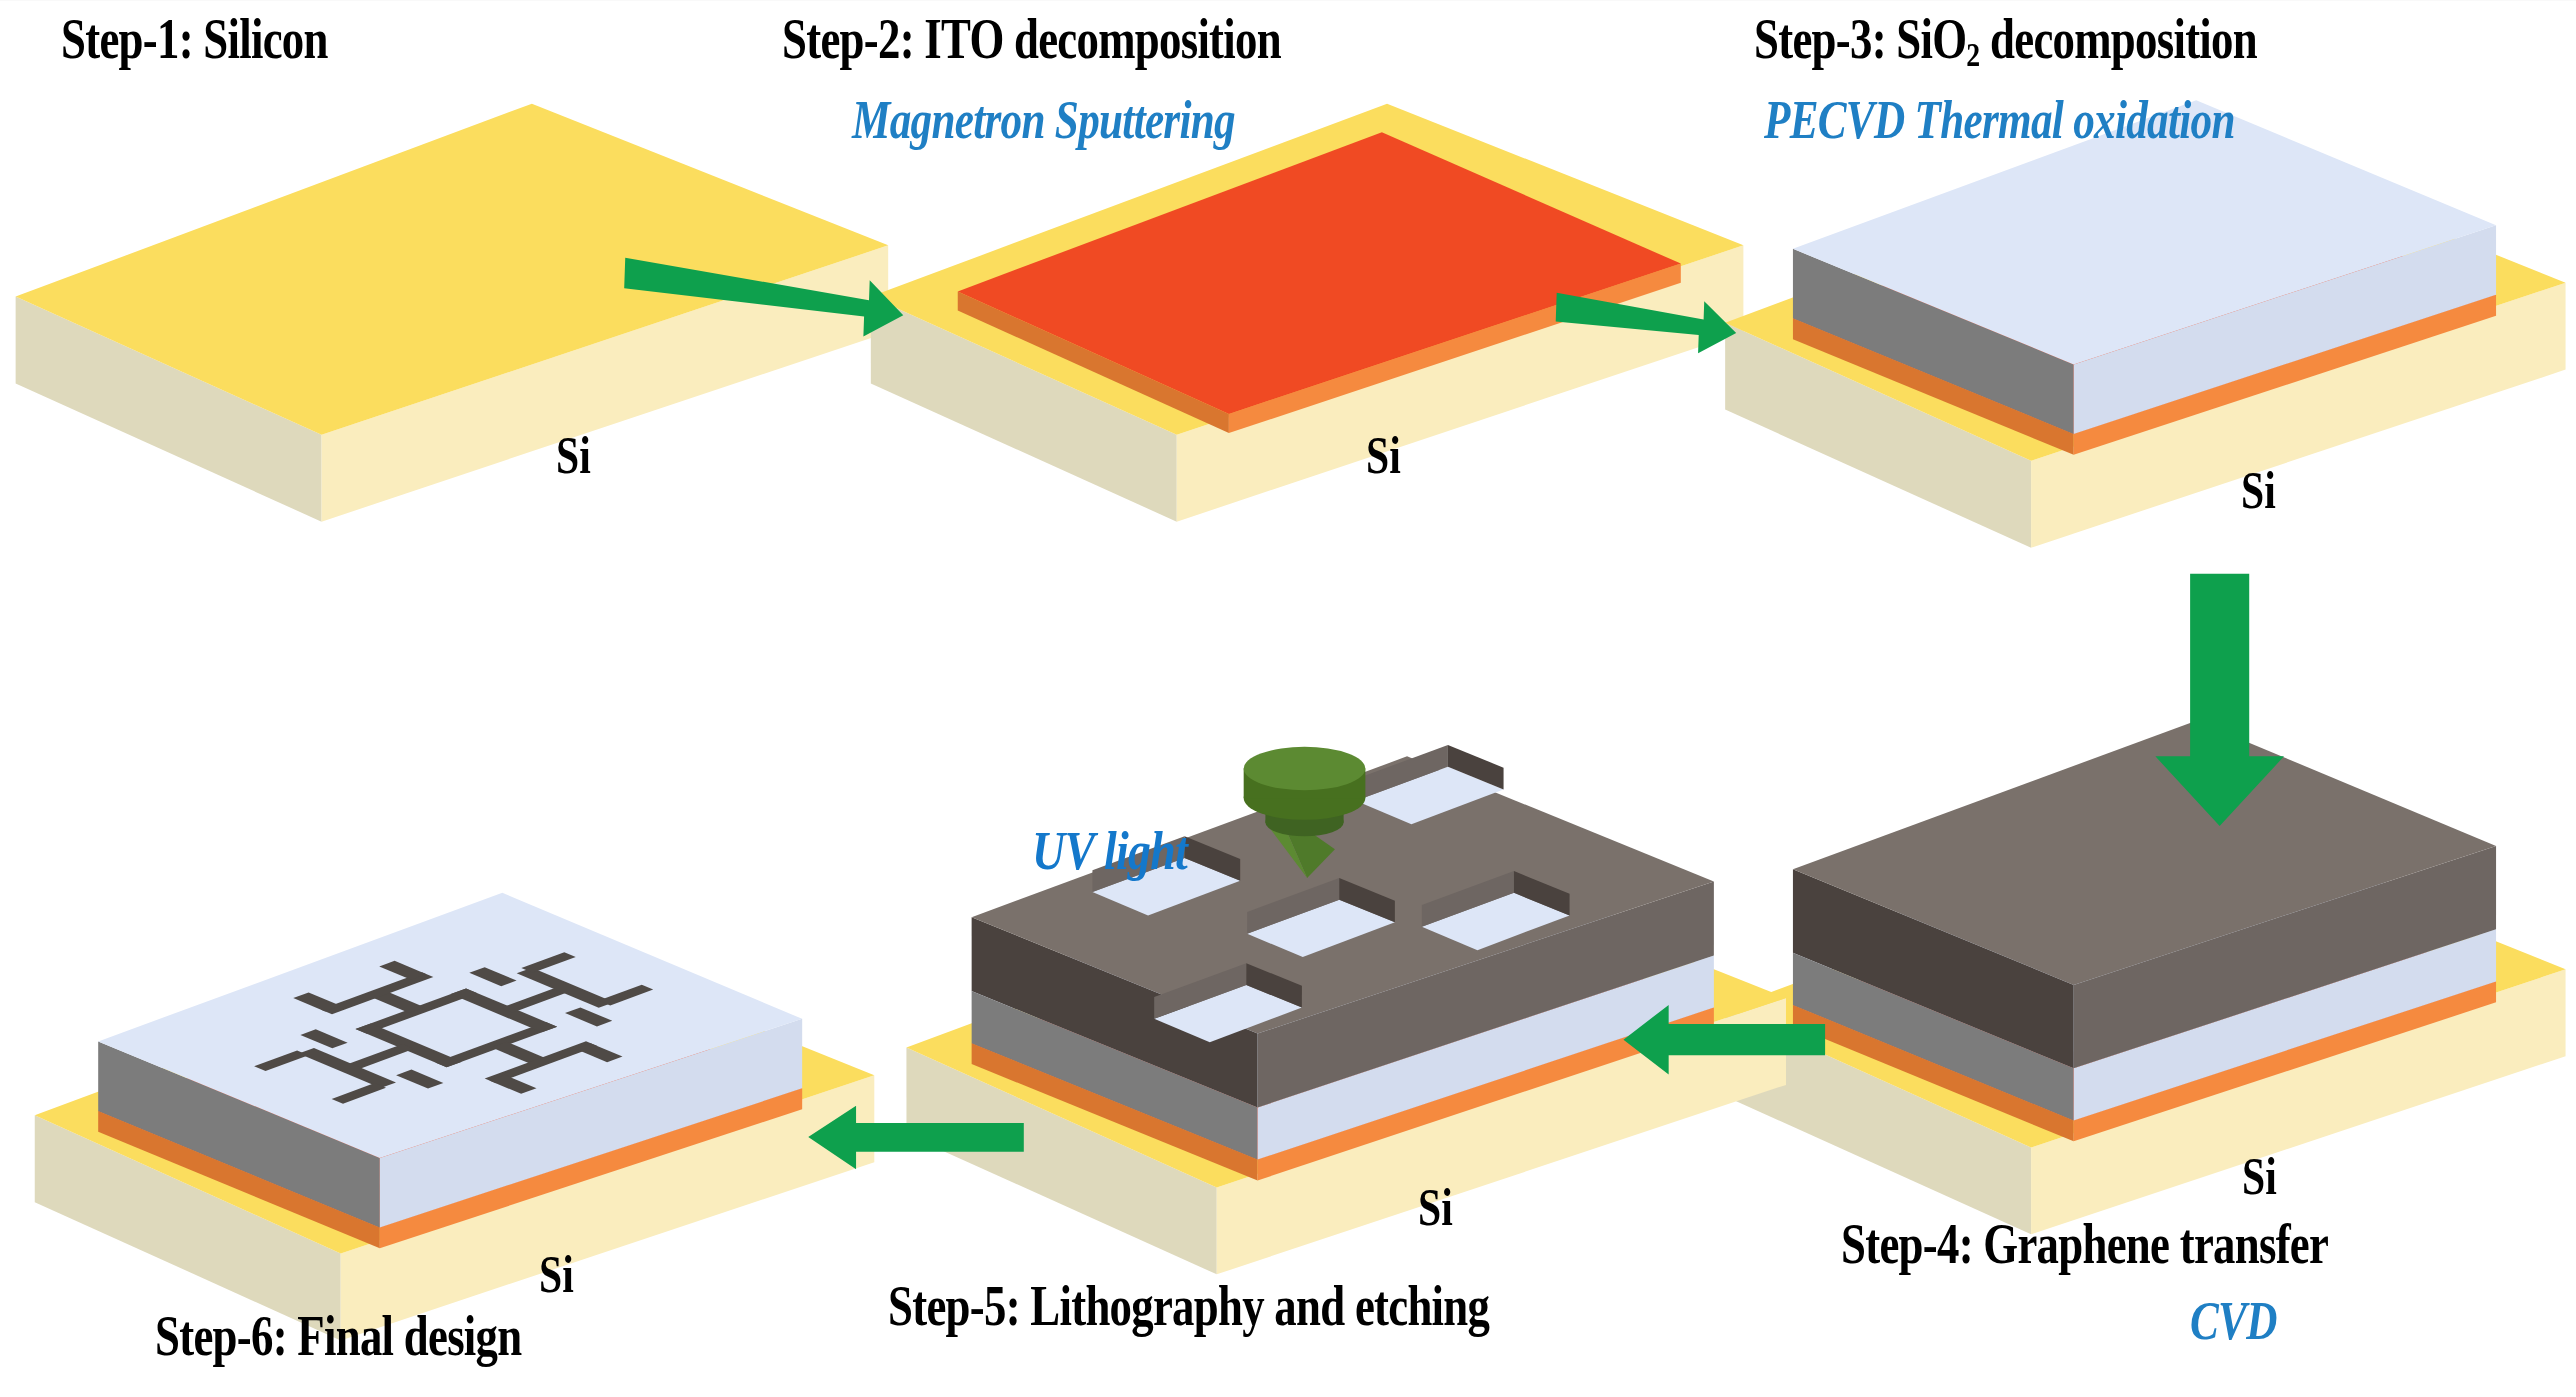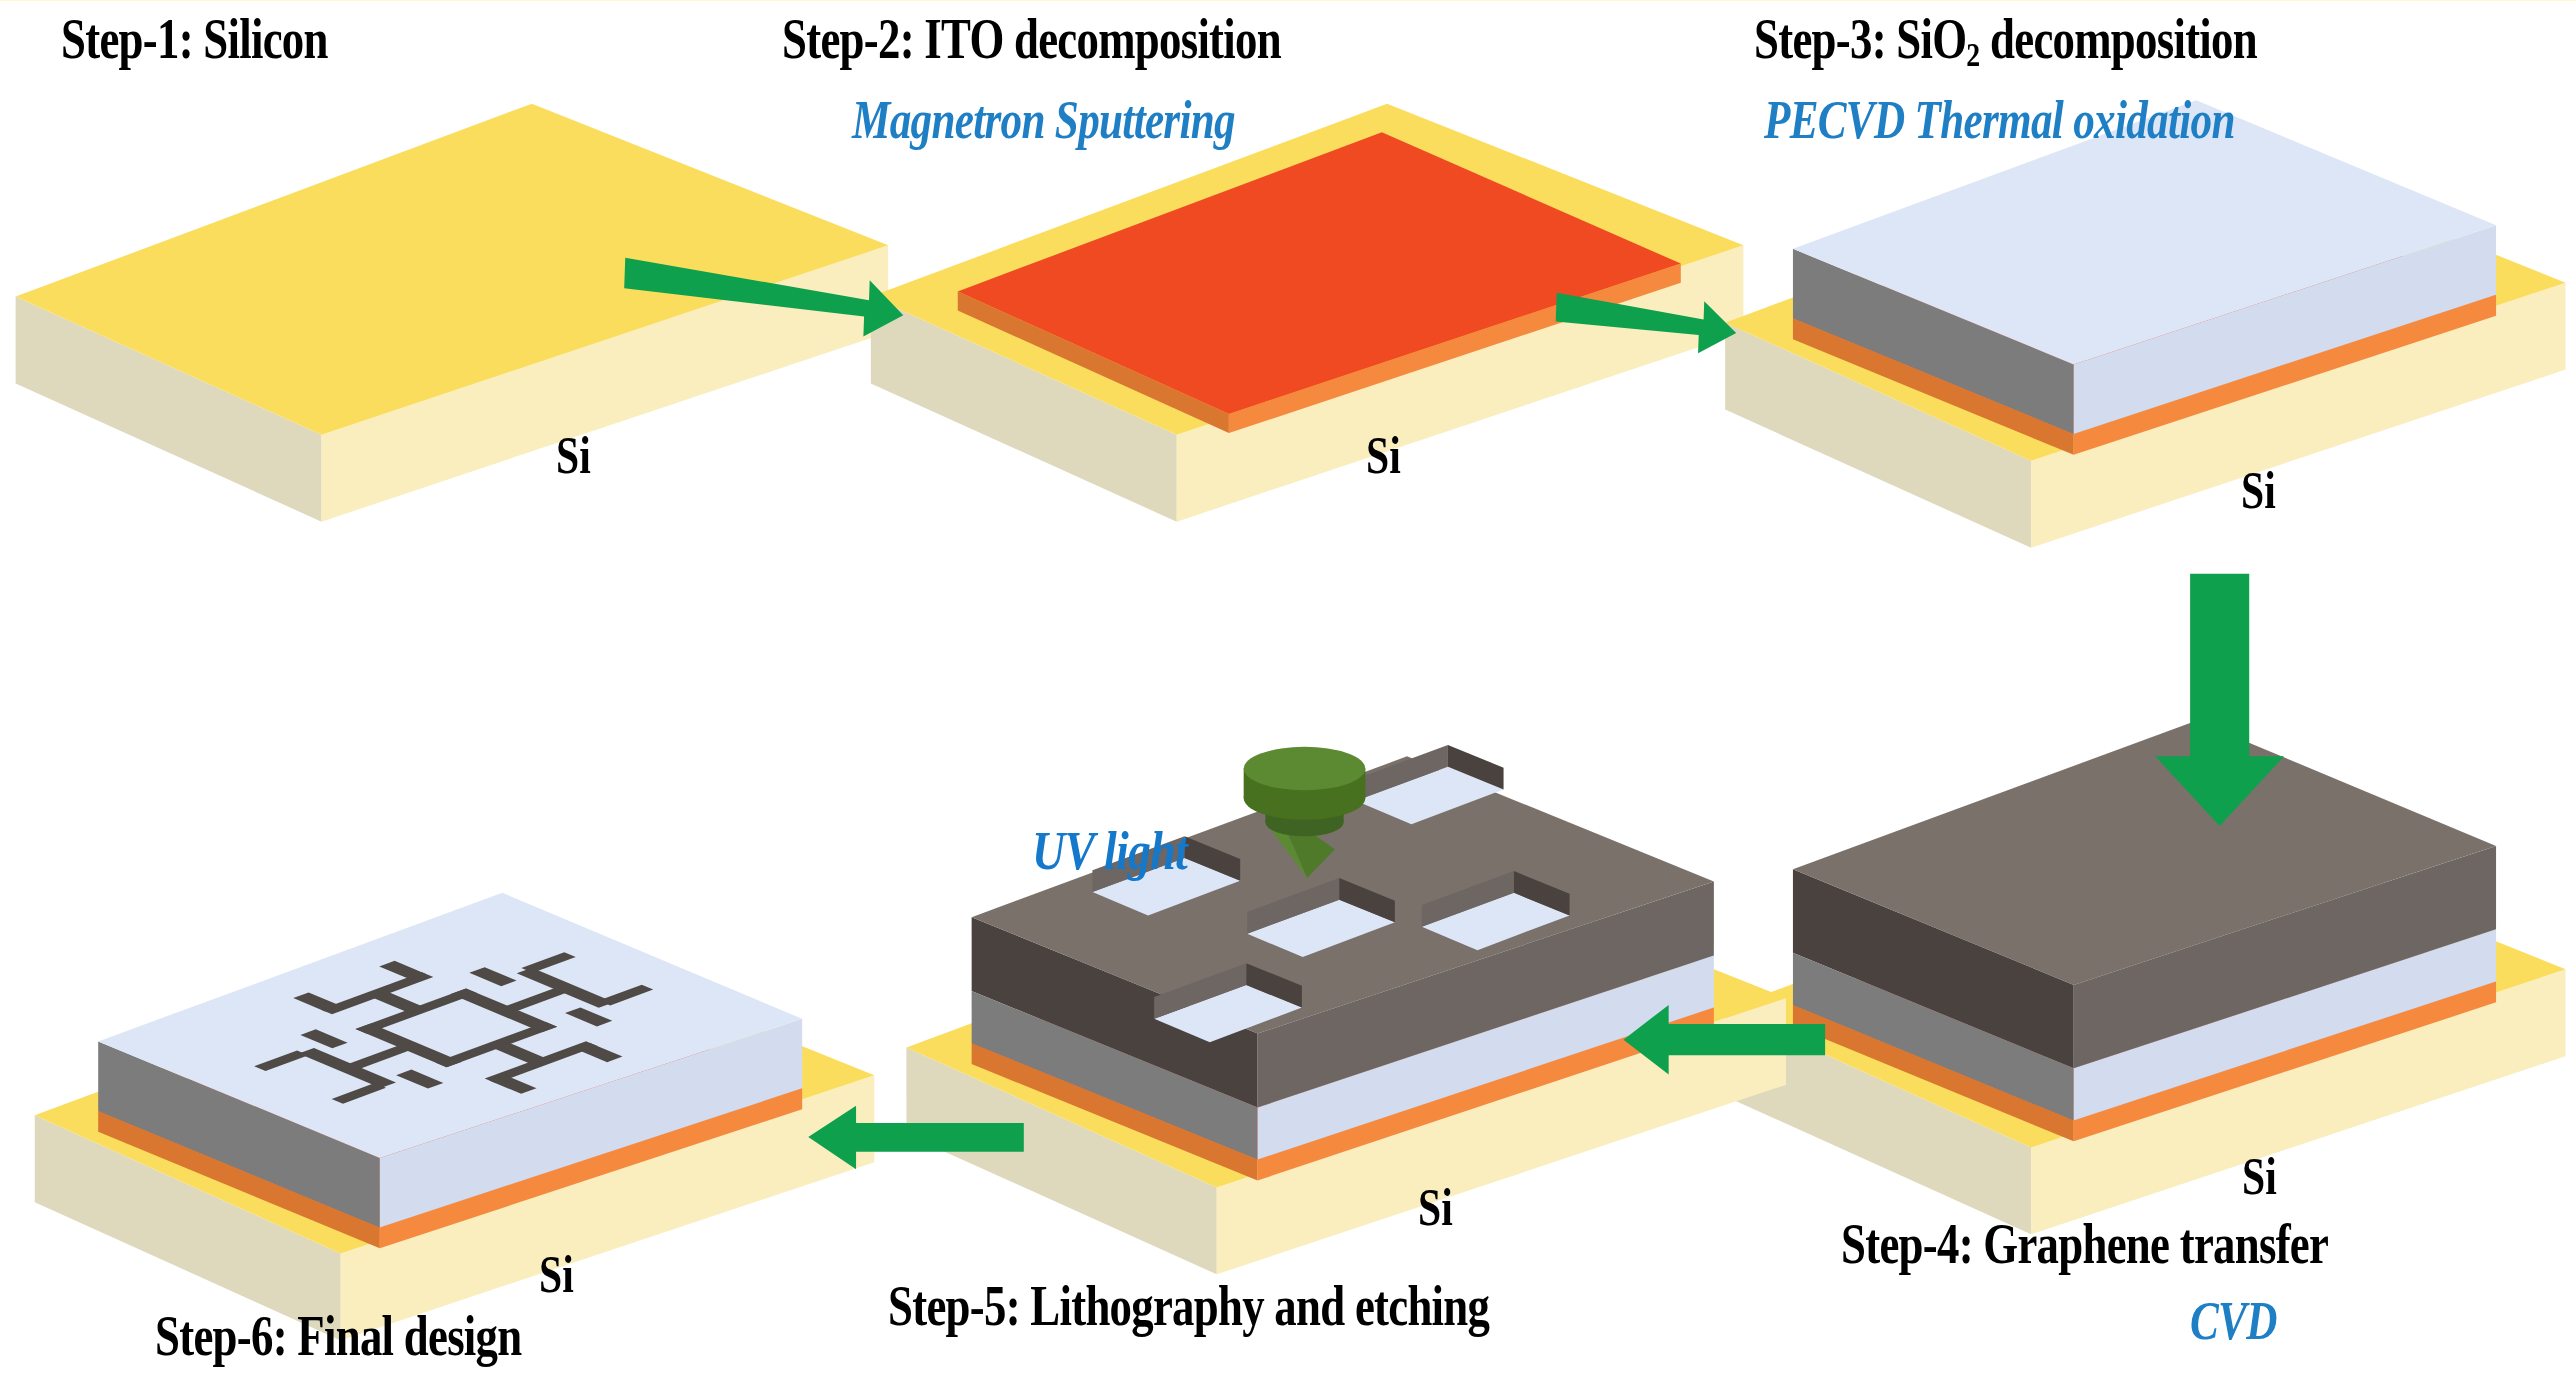--- a/index.html
+++ b/index.html
@@ -1,18 +1,18 @@
 <!DOCTYPE html>
 <html style="font-size:14px"><head>
 <meta charset="utf-8">
 <style>
   html,body{margin:0;padding:0;background:#ffffff;}
   body{width:2576px;height:1398px;overflow:hidden;
        font-family:"Liberation Serif",serif;}
-  #stage{position:relative;width:2576px;height:1358px;background:#fde047;}
+  #stage{position:relative;width:2576px;height:1358px;background:#e5e5e5;}
   svg#scene{position:absolute;left:0;top:0;width:2576px;height:1398px;display:block;}
   .lbl{position:absolute;white-space:nowrap;font-family:"Liberation Serif",serif;}
   .step-title{font-weight:700;font-size:56px;color:#000000;
               letter-spacing:-0.9px;transform:scaleX(.80);transform-origin:left center;}
   .step-sub{font-weight:700;font-style:italic;font-size:54px;color:#1F7FC4;
             letter-spacing:-0.9px;transform:scaleX(.80);transform-origin:left center;}
   .si-lbl{font-weight:700;font-size:52px;color:#000;transform:scaleX(.80);
           transform-origin:left center;}
   .uv-lbl{font-weight:700;font-style:italic;font-size:54px;color:#1478CB;
           letter-spacing:-0.9px;transform:scaleX(.85);transform-origin:left center;}

